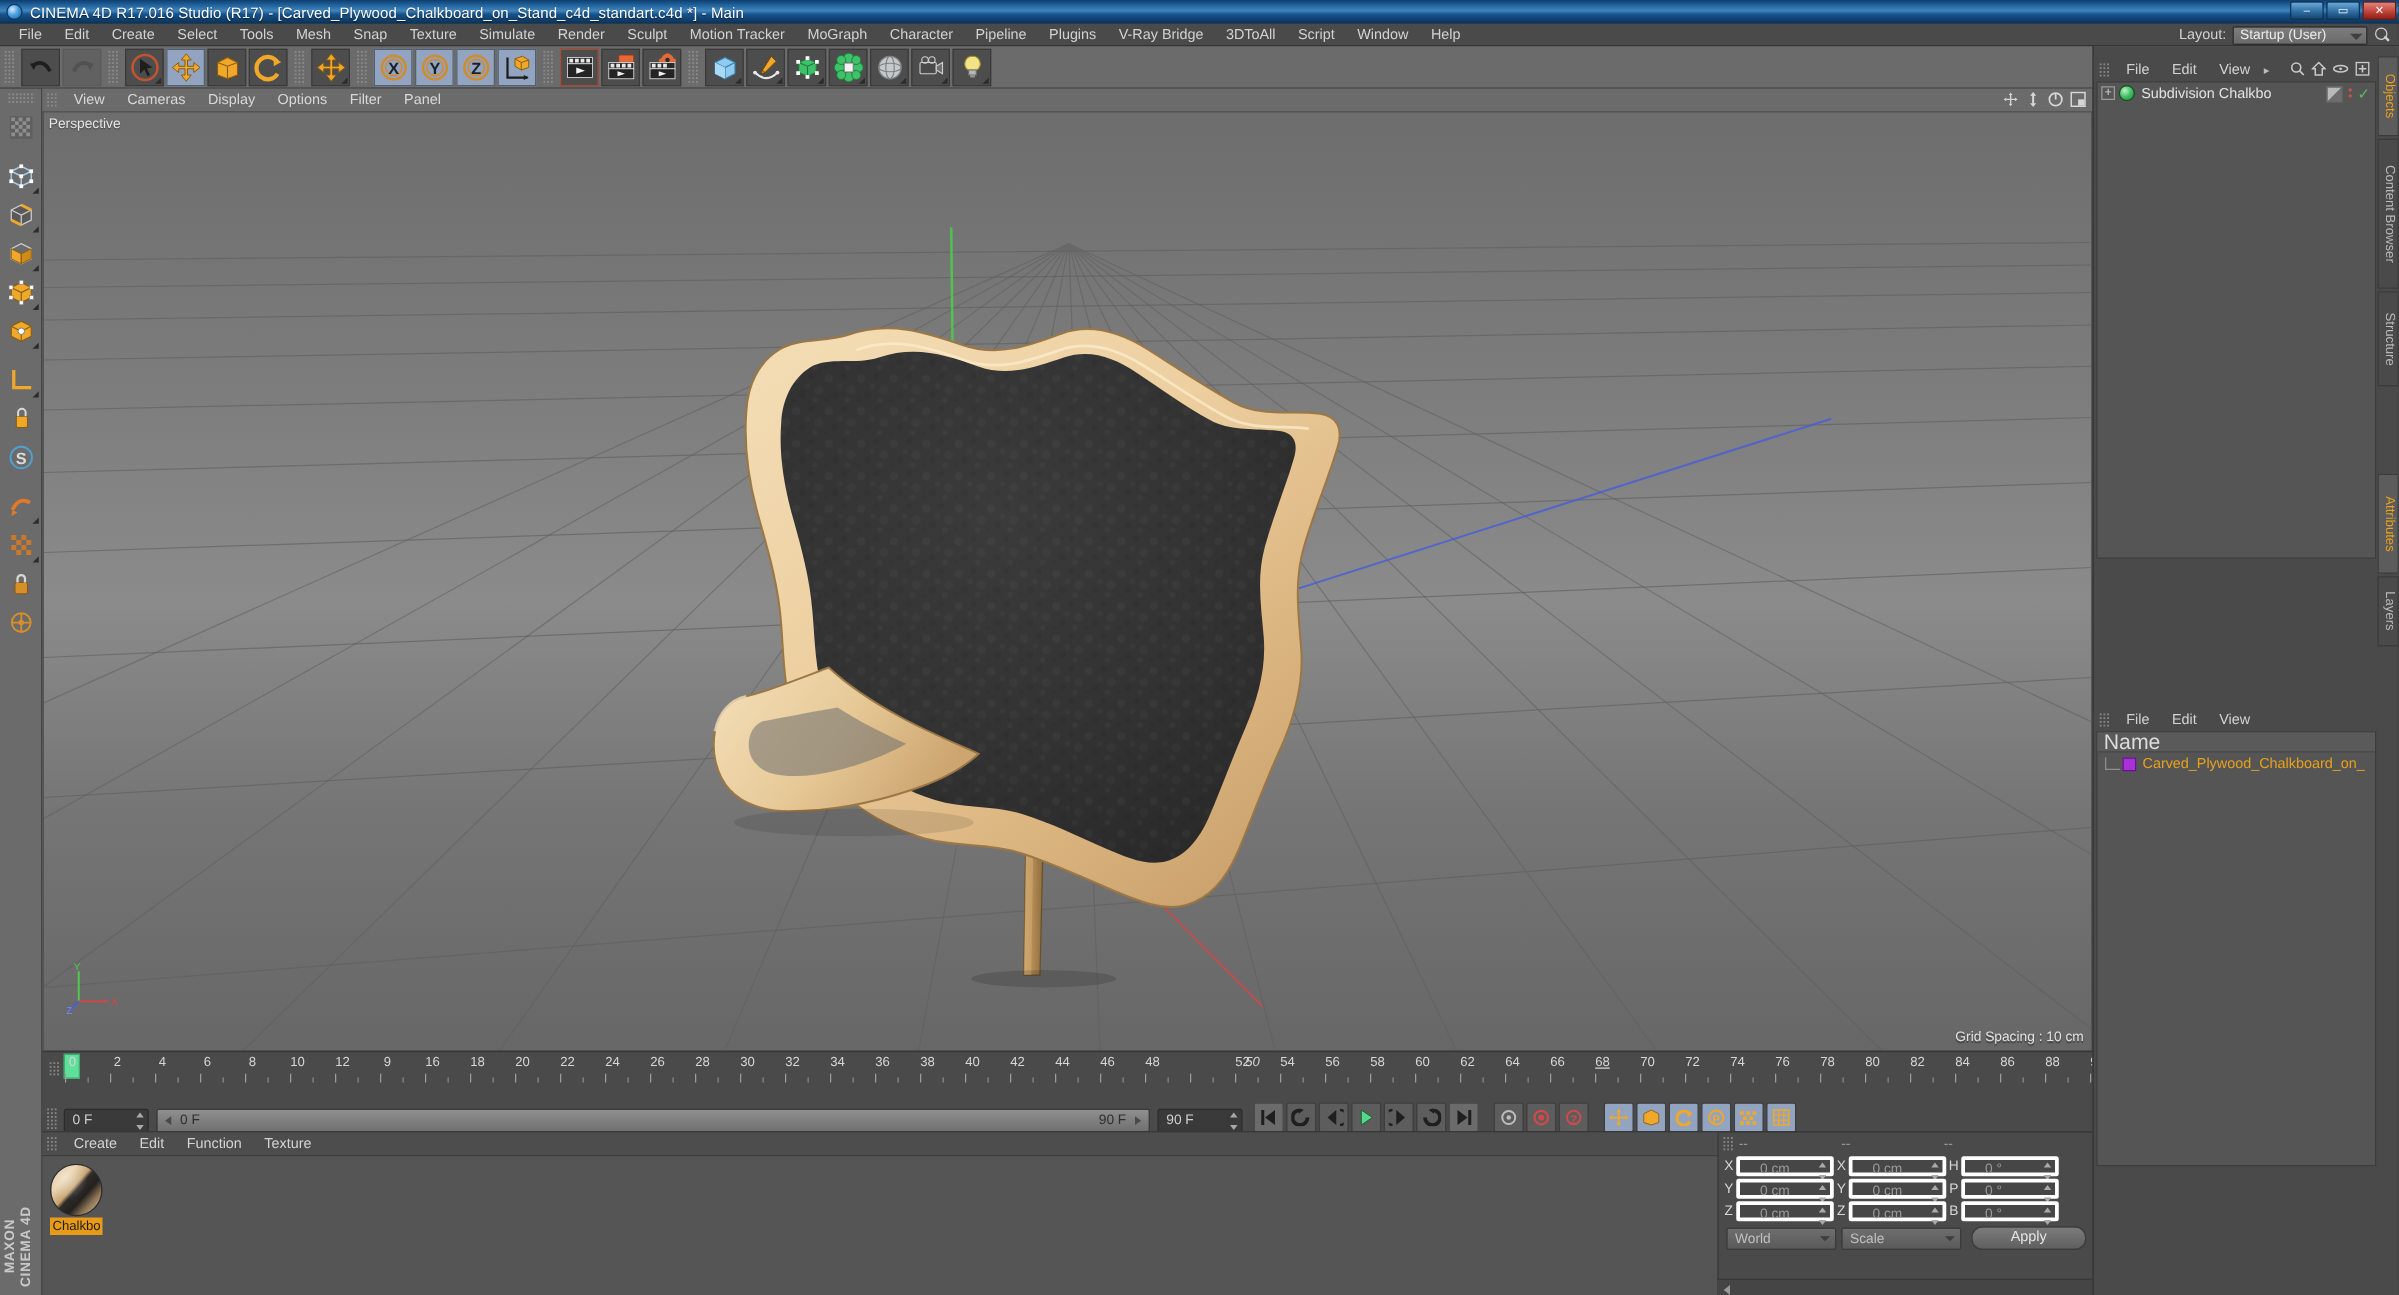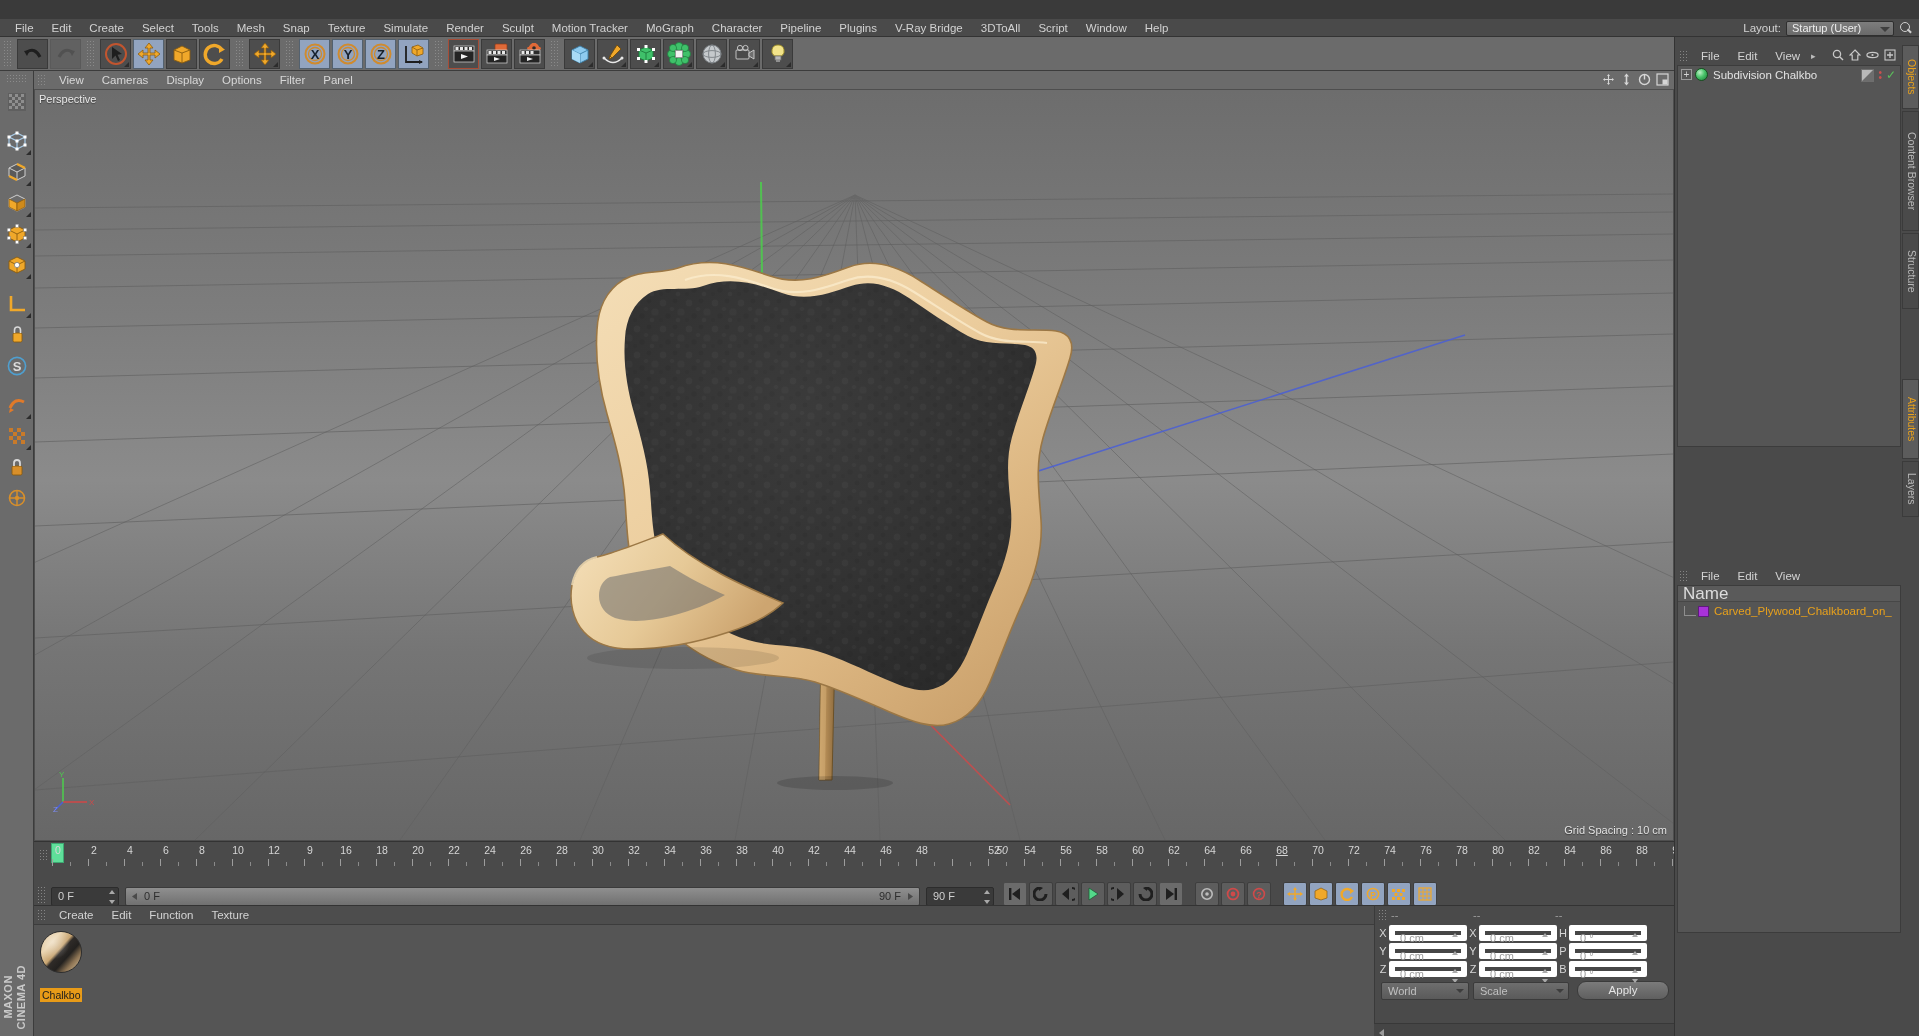--- a/index.html
+++ b/index.html
@@ -226,21 +226,21 @@
   }
   .mat-chip { width: 42px; position: relative; }
   .mat-sphere {
     width: 42px; height: 42px; border-radius: 50%;
     background:
       radial-gradient(circle at 30% 26%, rgba(255,255,255,.42) 0%, rgba(255,255,255,0) 42%),
       linear-gradient(132deg, #d9bb8e 0%, #e9d2ab 26%, #c7a471 44%, #2f2b28 50%, #23211f 64%, #8d7454 78%, #e3cba4 100%);
     border: 1px solid #2e2e2e;
   }
   .mat-name {
-    margin-top: 15px; width: 42px; height: 14px;
+    margin-top: 1px; width: 42px; height: 14px;
     background: #e89b18; color: #1d1d1d;
     font-size: 10.5px; line-height: 14px; text-align: left; padding-left: 2px;
     overflow: hidden; white-space: nowrap;
   }
 
   
   .right-dock {
     position: absolute; left: 1674px; top: 37px; width: 245px; height: 999px;
     background: #4a4a4a; border-left: 1px solid #333;
   }
@@ -325,22 +325,22 @@
   .co-head {
     height: 17px; display: flex; align-items: center;
     font-size: 11px; color: #9e9e9e;
   }
   .co-head .grip { height: 12px; margin: 0 4px 0 3px; }
   .co-head .dash { width: 82px; text-align: left; }
   .co-grid { padding: 1px 2px 0 2px; }
   .co-row { display: flex; align-items: center; height: 17px; margin-bottom: 1px; }
   .co-lbl { width: 12px; font-size: 11px; color: #d6d6d6; text-align: center; flex: none; }
   .co-in {
-    height: 16px; background: #464646; border: 6px solid #ffffff; border-radius: 2px;
-    font-size: 11px; color: #9b9b9b; line-height: 14px; padding-left: 5px;
+    height: 16px; background: #464646; border: 3px solid #ffffff; border-radius: 2px;
+    font-size: 11px; color: #9b9b9b; line-height: 14px; padding-left: 16px;
     position: relative; flex: none;
   }
   .co-foot { display: flex; align-items: center; gap: 4px; padding: 3px 4px 0 6px; }
   .drop {
     height: 18px; border-radius: 2px; flex: none;
     background: linear-gradient(to bottom, #6e6e6e, #5a5a5a);
     border: 1px solid #3b3b3b;
     font-size: 11px; color: #c0c0c0; line-height: 16px; padding-left: 6px;
     position: relative;
   }
@@ -358,20 +358,29 @@
   .bottom-strip {
     position: absolute; left: 1374px; top: 1023px; width: 545px; height: 13px;
     background: #454545; border-top: 1px solid #383838;
   }
 </style>
 </head>
 <body>
 
 <div id="app">
 
+  <div class="titlebar">
+    <div class="tb-logo"></div>
+    <div class="tb-title">CINEMA 4D R17.016 Studio (R17) - [Carved_Plywood_Chalkboard_on_Stand_c4d_standart.c4d *] - Main</div>
+    <div class="tb-btns">
+      <div class="tb-btn">–</div>
+      <div class="tb-btn">▭</div>
+      <div class="tb-btn close">✕</div>
+    </div>
+  </div>
 
   <div class="menubar">
     <div style="width:6px"></div>
     <div class="menu-item">File</div>
     <div class="menu-item">Edit</div>
     <div class="menu-item">Create</div>
     <div class="menu-item">Select</div>
     <div class="menu-item">Tools</div>
     <div class="menu-item">Mesh</div>
     <div class="menu-item">Snap</div>

